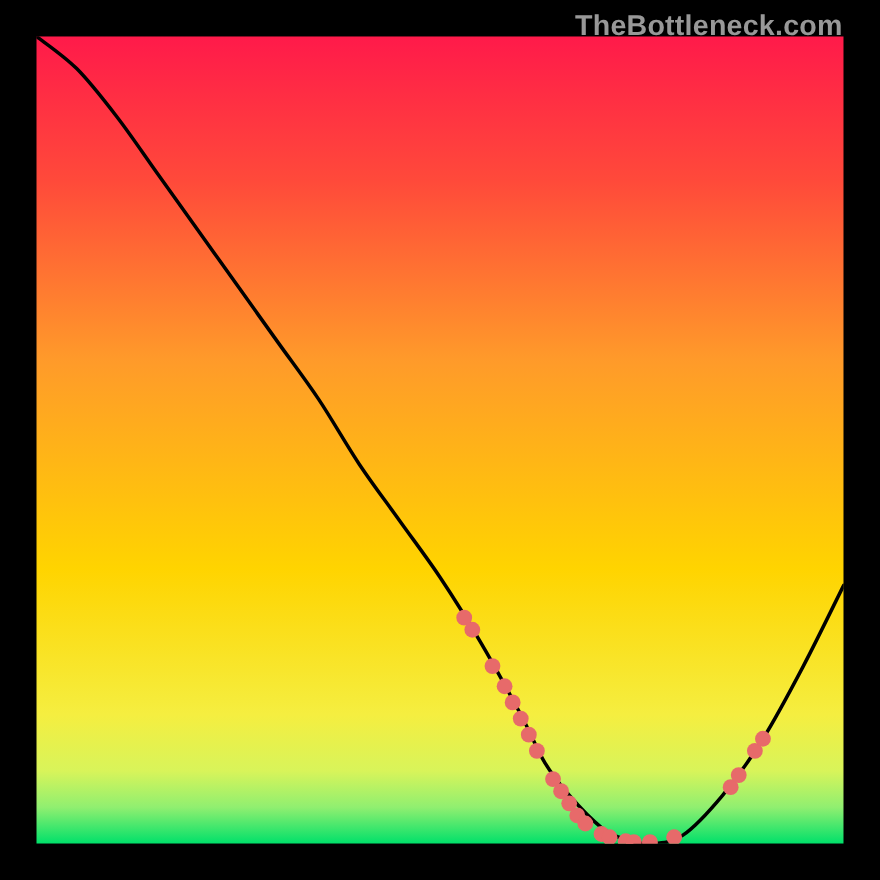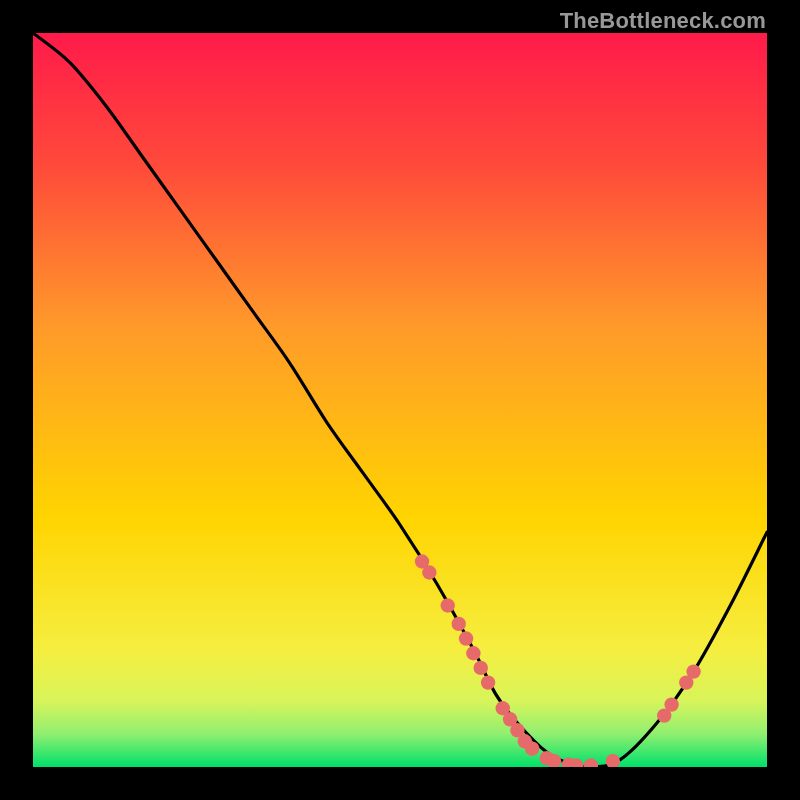--- a/index.html
+++ b/index.html
@@ -23,21 +23,21 @@
     top: 0;
     width: 734px;
     height: 734px;
     display: block;
   }
   .watermark {
     position: absolute;
     top: 8px;
     right: 34px;
     font-family: Arial, Helvetica, sans-serif;
-    font-size: 22px;
+    font-size: 26px;
     font-weight: 600;
     color: #989898;
     letter-spacing: 0.2px;
     user-select: none;
   }
 </style>
 </head>
 <body>
 
 <div class="frame">

